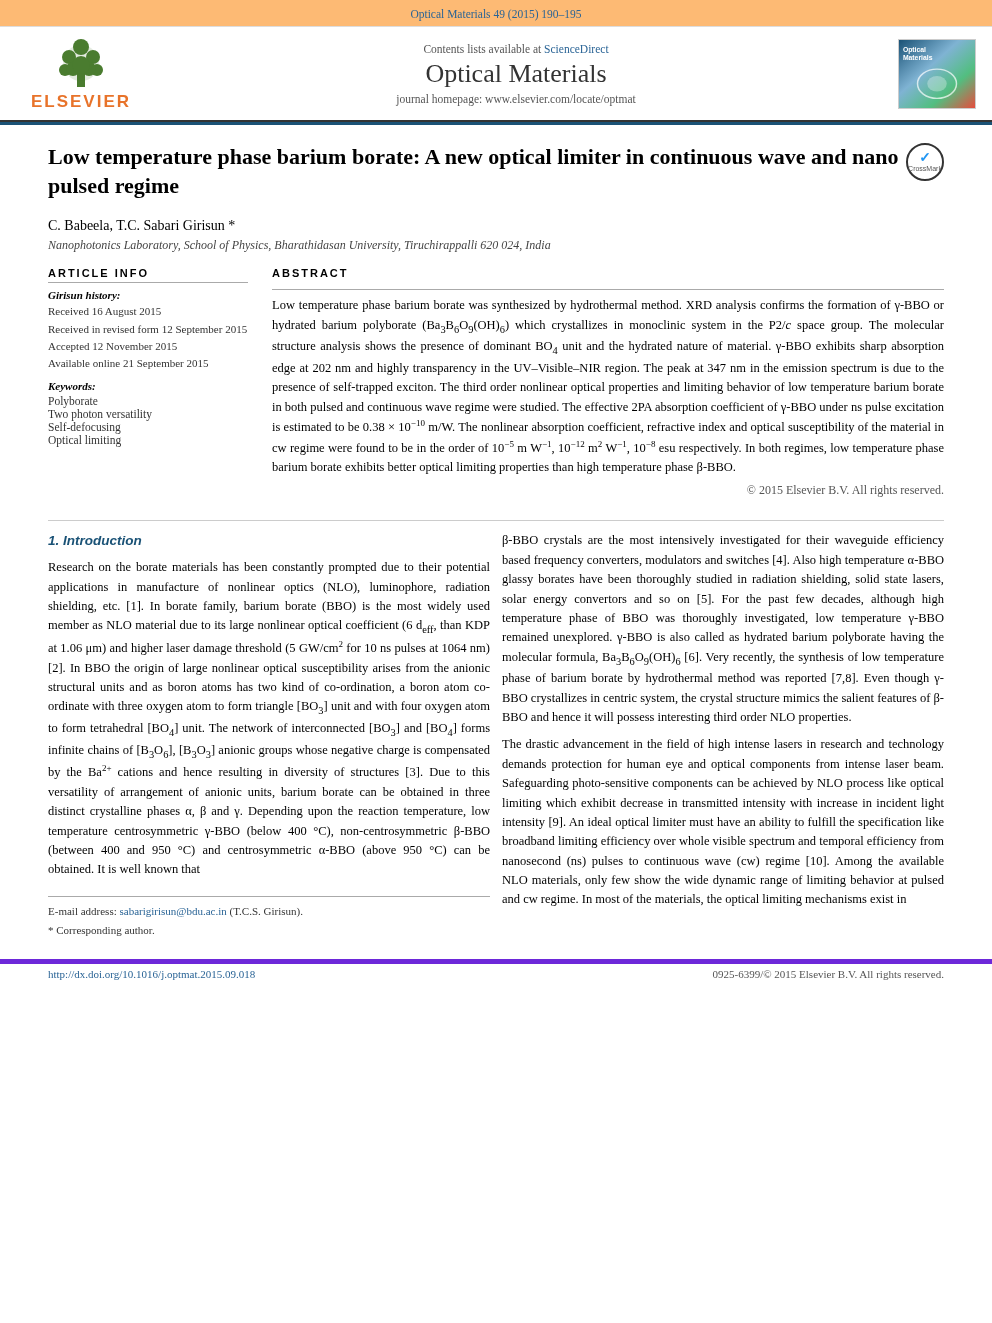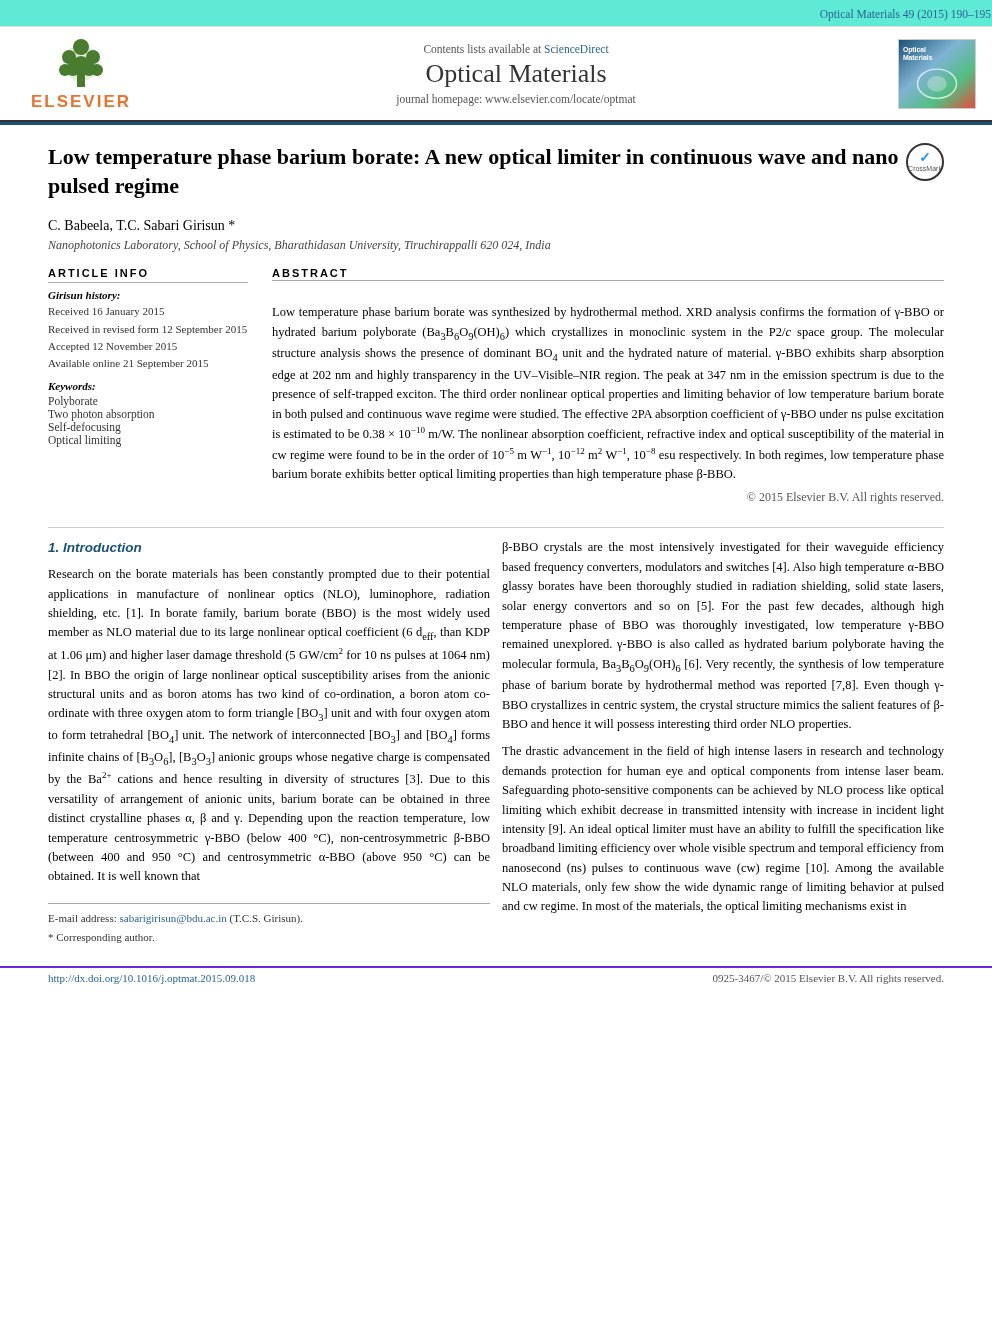--- a/index.html
+++ b/index.html
@@ -6,22 +6,22 @@
     body {
       background: #fff;
       font-family: 'Times New Roman', Times, serif;
       font-size: 13px;
       color: #000;
       width: 992px;
       min-height: 1323px;
     }
 
     .top-bar {
-      background: #5eead4;
-      text-align: right;
+      background: #fdba74;
+      text-align: center;
       padding: 6px 1px 4px;
       border-bottom: 1px solid #ddd;
     }
 
     .journal-header {
       display: flex;
       align-items: center;
       padding: 8px 16px;
       border-bottom: 2px solid #333;
       background: #fff;
@@ -194,22 +194,22 @@
     .abstract-col {
       flex: 1;
     }
     .abstract-col h4 {
       font-size: 11px;
       letter-spacing: 2px;
       font-family: Arial, sans-serif;
       font-weight: bold;
       color: #000;
       border-bottom: 1px solid #aaa;
-      padding-bottom: 1px;
-      margin-bottom: 22px;
+      padding-bottom: 10px;
+      margin-bottom: 6px;
       text-transform: uppercase;
     }
     .abstract-text {
       font-size: 12.5px;
       line-height: 1.55;
       color: #000;
       text-align: justify;
     }
 
     .copyright-line {
@@ -274,21 +274,21 @@
       color: #2a6496;
       font-size: 11px;
       text-decoration: none;
     }
 
     .doi-bar {
       display: flex;
       justify-content: space-between;
       align-items: flex-start;
       padding: 4px 48px;
-      border-top: 2px solid #6d28d9;
+      border-top: 5px solid #6d28d9;
       font-size: 11px;
       color: #555;
     }
     .doi-link {
       color: #2a6496;
       text-decoration: none;
     }
   </style>
 </head>
 <body>
@@ -365,28 +365,28 @@
     <span>C. Babeela, T.C. Sabari Girisun *</span>
   </div>
 
   <div class="affiliation">Nanophotonics Laboratory, School of Physics, Bharathidasan University, Tiruchirappalli 620 024, India</div>
 
   <div class="article-info-abstract">
 
     <div class="article-info-col">
       <h4>ARTICLE INFO</h4>
       <div class="info-section-title">Girisun history:</div>
-      <div class="info-date-row">Received 16 January 2015</div>
+      <div class="info-date-row">Received 16 August 2015</div>
       <div class="info-date-row">Received in revised form 12 September 2015</div>
       <div class="info-date-row">Accepted 12 November 2015</div>
       <div class="info-date-row">Available online 21 September 2015</div>
       <div class="keywords-section">
         <div class="info-section-title">Keywords:</div>
         <div class="keyword-item">Polyborate</div>
-        <div class="keyword-item">Two photon absorption</div>
+        <div class="keyword-item">Two photon versatility</div>
         <div class="keyword-item">Self-defocusing</div>
         <div class="keyword-item">Optical limiting</div>
       </div>
     </div>
 
     <div class="abstract-col">
       <h4>ABSTRACT</h4>
       <div class="abstract-text">
         Low temperature phase barium borate was synthesized by hydrothermal method. XRD analysis confirms the formation of γ-BBO or hydrated barium polyborate (Ba<sub>3</sub>B<sub>6</sub>O<sub>9</sub>(OH)<sub>6</sub>) which crystallizes in monoclinic system in the P2/<i>c</i> space group. The molecular structure analysis shows the presence of dominant BO<sub>4</sub> unit and the hydrated nature of material. γ-BBO exhibits sharp absorption edge at 202 nm and highly transparency in the UV–Visible–NIR region. The peak at 347 nm in the emission spectrum is due to the presence of self-trapped exciton. The third order nonlinear optical properties and limiting behavior of low temperature barium borate in both pulsed and continuous wave regime were studied. The effective 2PA absorption coefficient of γ-BBO under ns pulse excitation is estimated to be 0.38 × 10<sup>−10</sup> m/W. The nonlinear absorption coefficient, refractive index and optical susceptibility of the material in cw regime were found to be in the order of 10<sup>−5</sup> m W<sup>−1</sup>, 10<sup>−12</sup> m<sup>2</sup> W<sup>−1</sup>, 10<sup>−8</sup> esu respectively. In both regimes, low temperature phase barium borate exhibits better optical limiting properties than high temperature phase β-BBO.
       </div>
@@ -423,14 +423,14 @@
       <div class="body-para">
         The drastic advancement in the field of high intense lasers in research and technology demands protection for human eye and optical components from intense laser beam. Safeguarding photo-sensitive components can be achieved by NLO process like optical limiting which exhibit decrease in transmitted intensity with increase in incident light intensity [9]. An ideal optical limiter must have an ability to fulfill the specification like broadband limiting efficiency over whole visible spectrum and temporal efficiency from nanosecond (ns) pulses to continuous wave (cw) regime [10]. Among the available NLO materials, only few show the wide dynamic range of limiting behavior at pulsed and cw regime. In most of the materials, the optical limiting mechanisms exist in
       </div>
     </div>
   </div>
 
 </div>
 
 <div class="doi-bar">
   <a href="#" class="doi-link">http://dx.doi.org/10.1016/j.optmat.2015.09.018</a>
-  <span>0925-3467/© 2015 Elsevier B.V. All rights reserved.</span>
+  <span>0925-6399/© 2015 Elsevier B.V. All rights reserved.</span>
 </div>
 
 </body></html>

